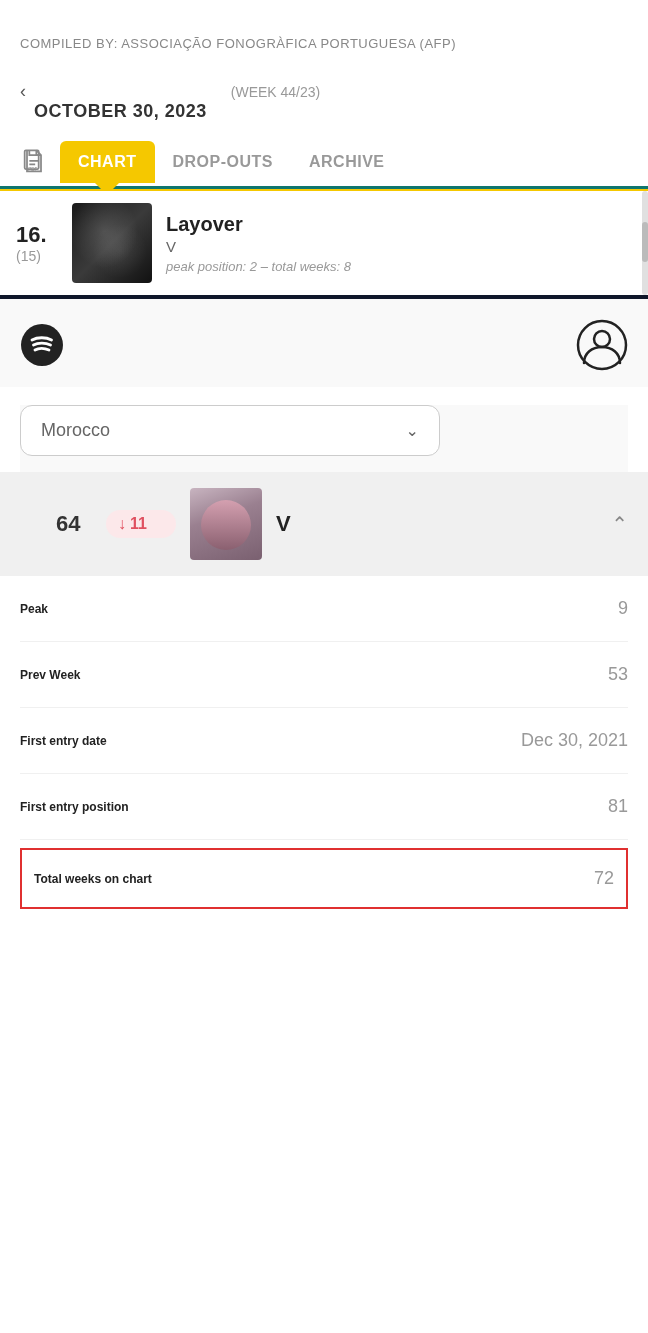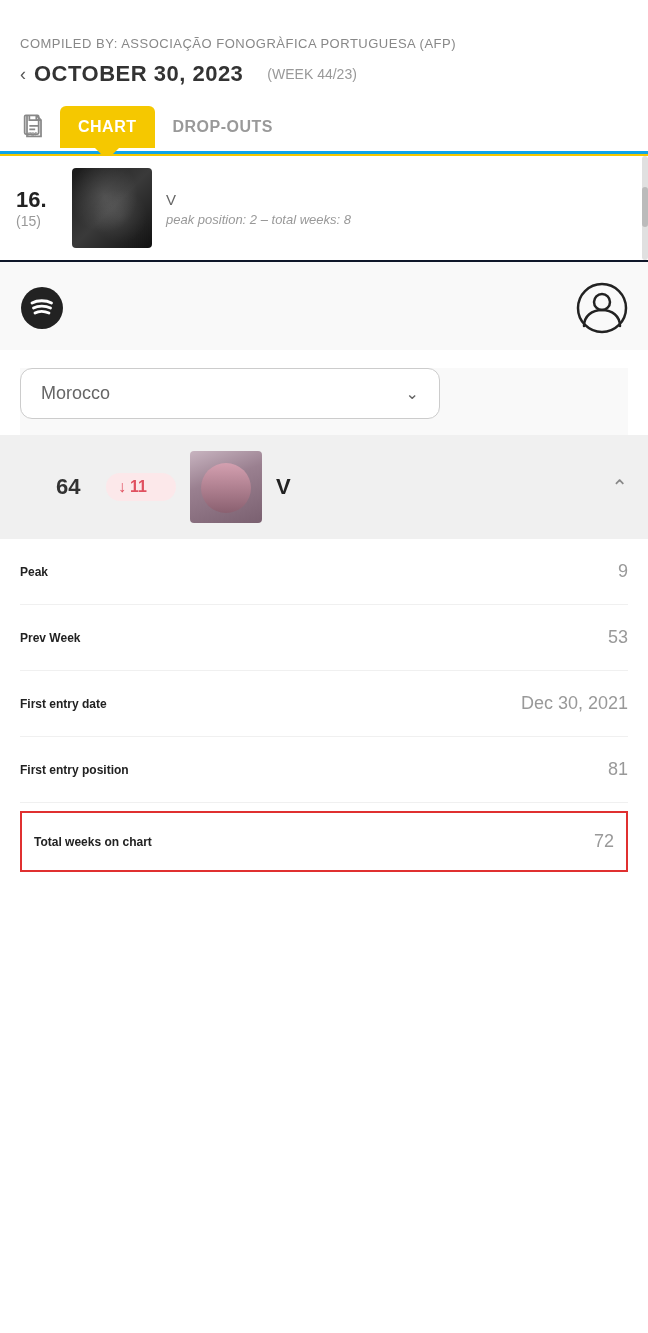--- a/index.html
+++ b/index.html
@@ -36,39 +36,40 @@
       align-items: center;
       margin-top: 10px;
       gap: 8px;
     }
     .date-nav .arrow {
       font-size: 18px;
       color: #555;
       cursor: pointer;
     }
     .date-text {
-      font-size: 22px;
+      font-size: 18px;
       font-weight: 700;
       color: #333;
       letter-spacing: 0.5px;
       text-transform: uppercase;
+      margin-top: 40px;
     }
     .week-label {
       font-size: 14px;
       color: #999;
       font-weight: 400;
       text-transform: none;
       margin-left: 16px;
     }
 
     
     .tab-bar {
       display: flex;
       align-items: center;
-      border-bottom: 3px solid #0ea5e9;
+      border-bottom: 3px solid #0f766e;
       padding: 0 20px;
       gap: 0;
       position: relative;
     }
     .tab-pdf {
       display: flex;
       align-items: center;
       padding: 10px 12px 10px 0;
       color: #888;
       cursor: pointer;
@@ -101,21 +102,21 @@
       border-right: 12px solid transparent;
       border-top: 12px solid #f5c800;
     }
 
     
     .chart-entry {
       display: flex;
       align-items: center;
       padding: 12px 16px;
       background: #fff;
-      border-bottom: 2px solid #0f172a;
+      border-bottom: 4px solid #0f172a;
       position: relative;
     }
     .entry-rank {
       min-width: 56px;
       font-size: 22px;
       font-weight: 700;
       color: #222;
     }
     .entry-prev {
       font-size: 14px;
@@ -356,29 +357,33 @@
       <path d="M14 2v4h4"></path>
       <text x="7" y="20" font-size="4" fill="#888" stroke="none">PDF</text>
     </svg>
   </div>
   <div class="tab-item active">
     <span>CHART</span>
   </div>
   <div class="tab-item">
     <span>DROP-OUTS</span>
   </div>
+  <div class="tab-item">
+    <span>ARCHIVE</span>
+  </div>
 </div>
 
 <div class="chart-entry" style="border-top: 2px solid #f5c800;">
   <div class="entry-rank">
     <div style="font-size:22px;font-weight:800;">16.</div>
     <div class="entry-prev">(15)</div>
   </div>
   <div class="entry-img-placeholder"></div>
   <div class="entry-info">
+    <div class="entry-album">Layover</div>
     <div class="entry-artist">V</div>
     <div class="entry-meta">peak position: 2 – total weeks: 8</div>
   </div>
   <div class="scroll-bar">
     <div class="scroll-thumb"></div>
   </div>
 </div>
 
 <div class="spotify-section">
   <div class="spotify-header">

